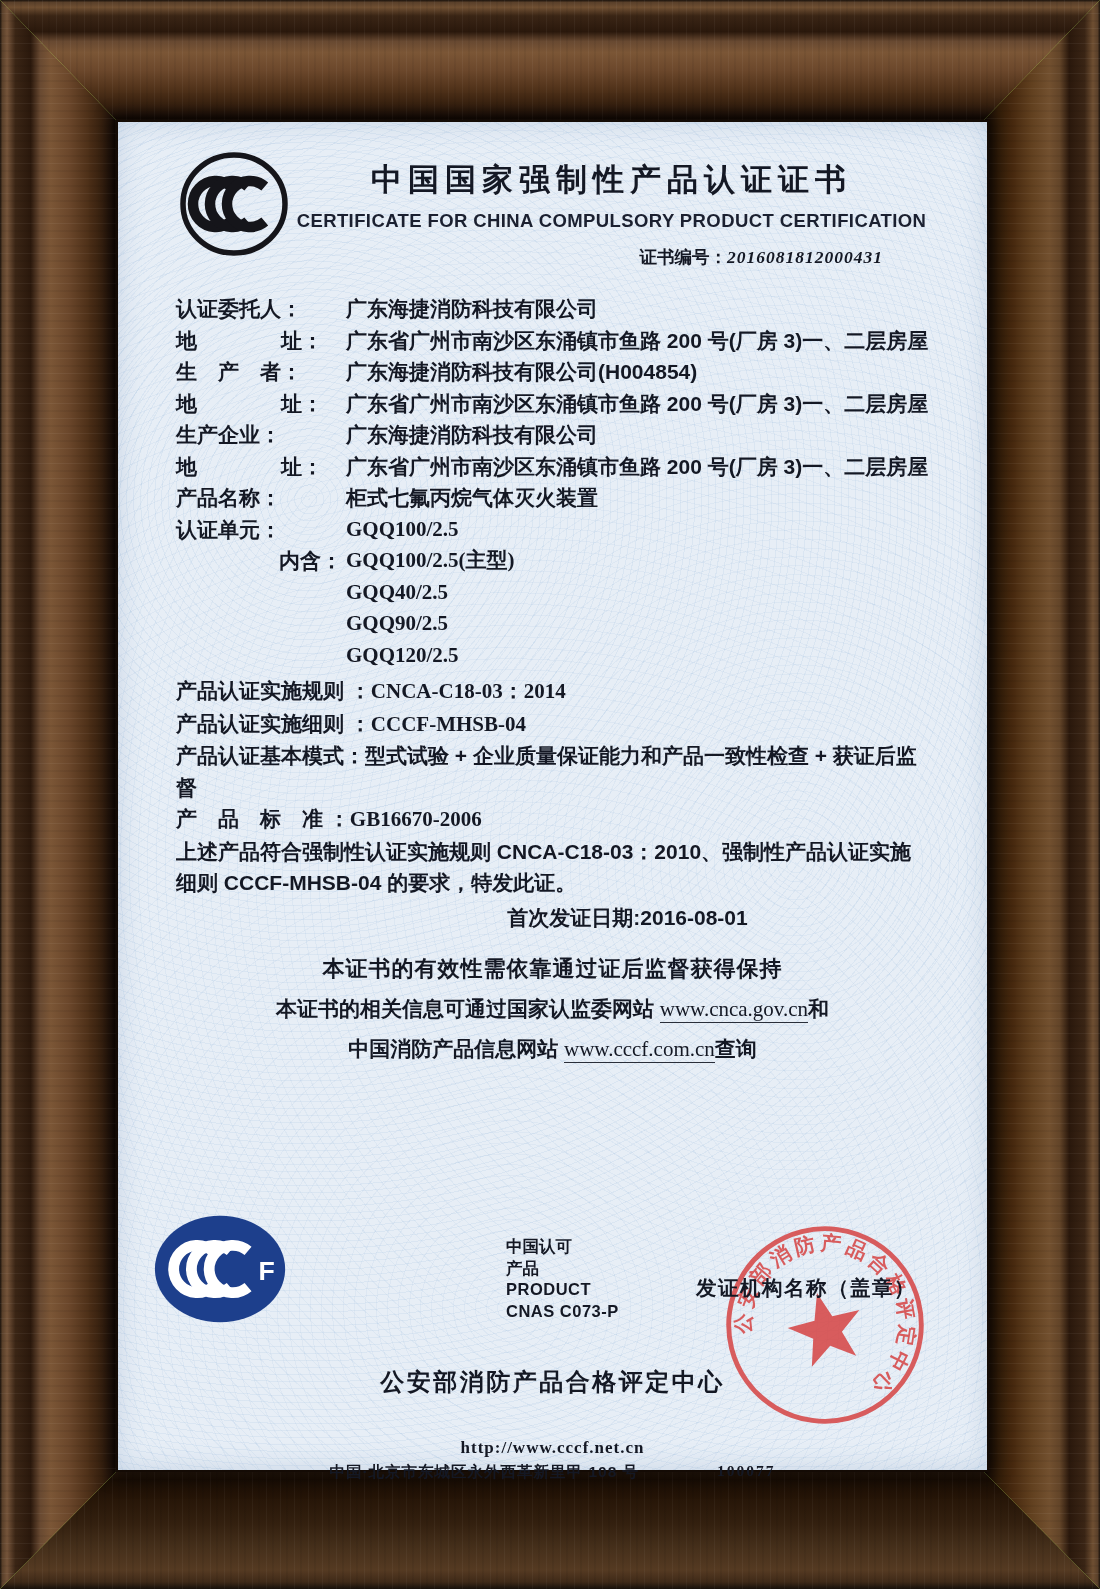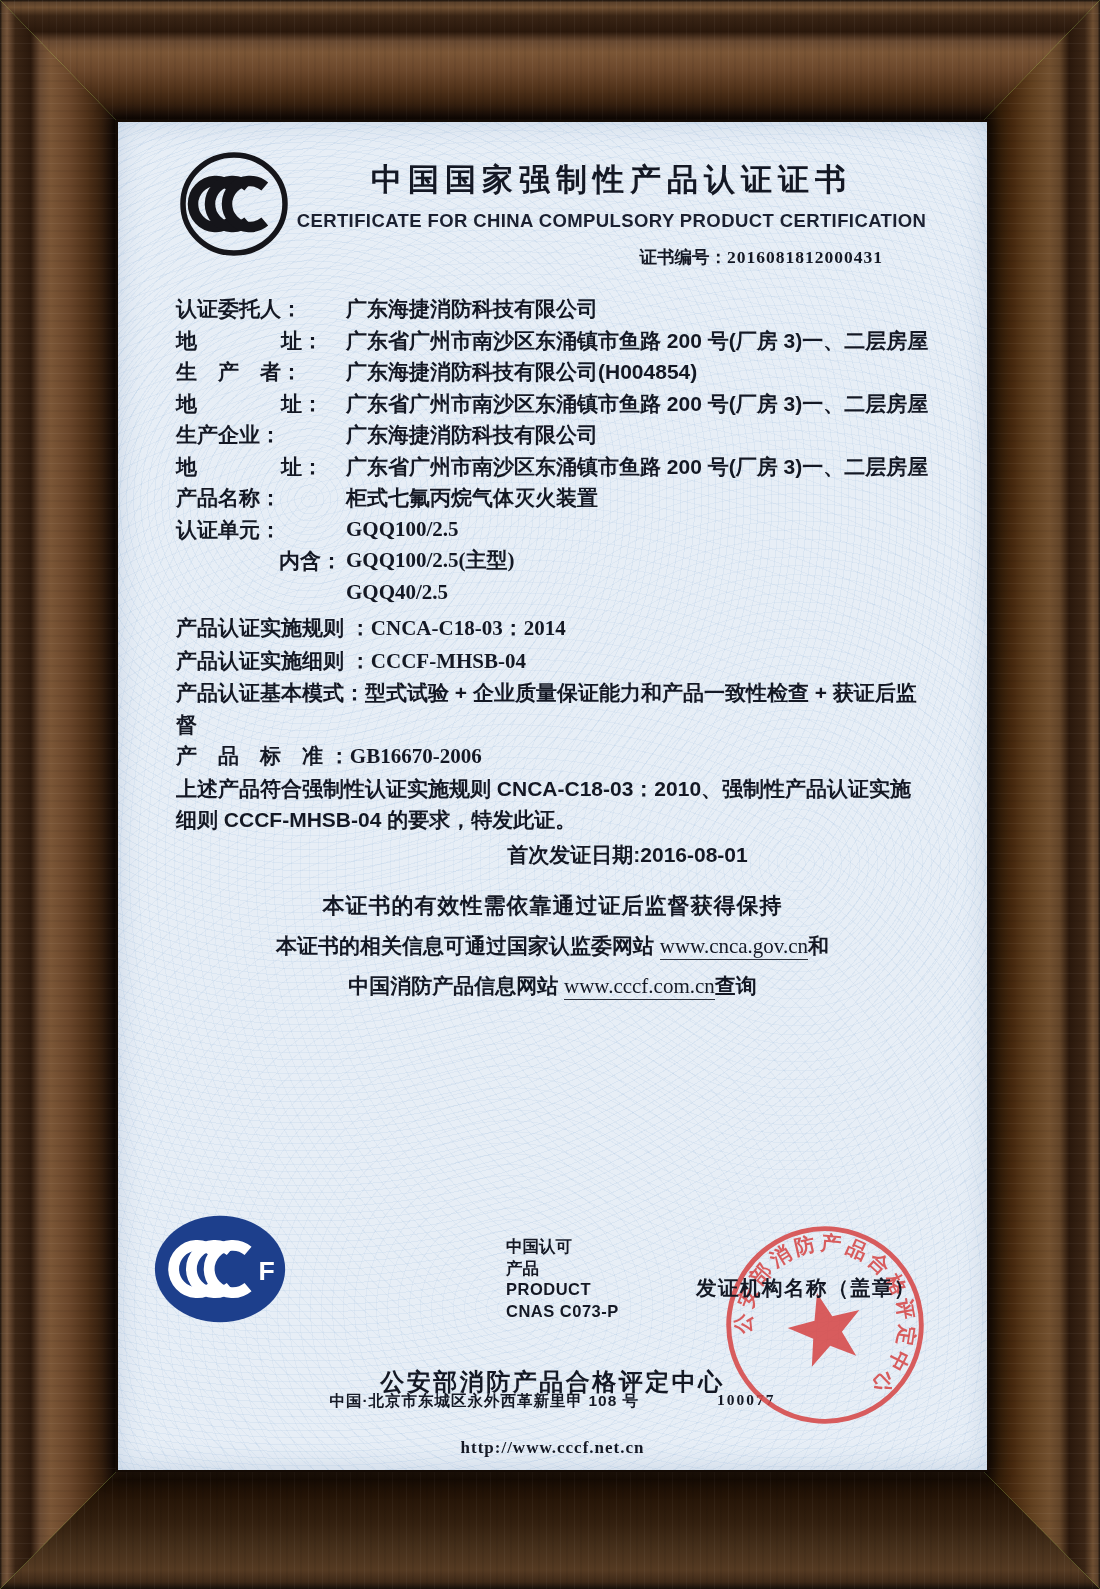--- a/index.html
+++ b/index.html
@@ -49,21 +49,21 @@
       repeating-radial-gradient(circle at 45% 88%, rgba(140,175,215,.11) 0 1px, transparent 1px 11px);
     box-shadow: 0 0 0 2px #140b05, 0 0 16px 5px rgba(0,0,0,.55), inset 0 0 26px rgba(120,150,185,.30);
   }
   
   .header { display:flex; align-items:flex-start; padding-top:26px; }
   .logo-ccc { width:118px; flex:0 0 auto; }
   .title-wrap { flex:1 1 auto; text-align:center; padding-top:12px; }
   .cert-title { font-size:31px; font-weight:700; letter-spacing:6px; line-height:40px; }
   .cert-subtitle { margin-top:9px; font-size:18.5px; font-weight:600; letter-spacing:.4px; line-height:24px; color:#1b2030; }
   .cert-no-line { margin-top:12px; margin-right:46px; text-align:right; font-size:17.5px; font-weight:700; }
-  .cert-no-line .num { font-family:"Liberation Serif", serif; font-weight:600; letter-spacing:1px; }
+  .cert-no-line .num { font-family:"Liberation Serif", serif; font-weight:600; letter-spacing:1px;font-style:italic; }
   
   .fields { margin-top:24px; }
   .frow { display:flex; line-height:31.5px; font-size:21px; }
   .frow .flabel { flex:0 0 170px; font-weight:700; white-space:pre; }
   .frow .flabel.right { text-align:right; padding-right:4px; box-sizing:border-box; }
   .frow .fvalue { flex:1 1 auto; font-weight:700; }
   .latinish { font-family:"Liberation Serif", serif; }
   
   .rules { margin-top:4px; }
   .rules p { margin:0; font-size:21px; line-height:31.5px; }
@@ -79,21 +79,21 @@
   .notes .n2, .notes .n3 { font-size:21px; font-weight:700; line-height:40px; }
   .url { font-family:"Liberation Serif", serif; font-weight:500; border-bottom:1.5px solid #2a2f3a; padding-bottom:1px; }
   
   .cccf-logo { position:absolute; left:30px; top:1086px; }
   .cnas-logo { position:absolute; left:192px; top:1074px; }
   .accred { position:absolute; left:388px; top:1114px; font-size:16.5px; font-weight:700; line-height:21.5px; }
   .accred .en { letter-spacing:.5px; }
   .issuer-label { position:absolute; left:578px; top:1152px; font-size:20.5px; font-weight:700; letter-spacing:1.5px; z-index:3; }
   .stamp { position:absolute; left:600px; top:1096px; width:214px; height:214px; z-index:2; opacity:.88; }
   .org-name { position:absolute; left:0; right:0; top:1244px; text-align:center; font-size:24px; font-weight:700; letter-spacing:2.5px; }
-  .org-addr { position:absolute; left:0; right:0; top:1269px; display:flex; justify-content:center; gap:78px; font-size:15.5px; font-weight:700; letter-spacing:1px; }
+  .org-addr { position:absolute; left:0; right:0; top:1340px; display:flex; justify-content:center; gap:78px; font-size:15.5px; font-weight:700; letter-spacing:1px; }
   .org-addr .post { font-family:"Liberation Serif", serif; font-weight:600; letter-spacing:2px; }
   .org-site { position:absolute; left:0; right:0; top:1316px; text-align:center; font-family:"Liberation Serif", serif; font-size:17px; font-weight:700; letter-spacing:1px; }
 </style>
 </head>
 <body>
 
 <div class="scene">
 
   <div class="frame-piece frame-top"></div>
   <div class="frame-piece frame-bottom"></div>
@@ -159,23 +159,25 @@
       </div>
       <div class="frow">
         <span class="flabel"></span>
         <span class="fvalue latinish">GQQ40/2.5</span>
       </div>
       <div class="frow">
         <span class="flabel"></span>
       </div>
       <div class="frow">
         <span class="flabel"></span>
-      </div>
-      <div class="frow">
-        <span class="flabel"></span>
+        <span class="fvalue latinish">GQQ90/2.5</span>
+      </div>
+      <div class="frow">
+        <span class="flabel"></span>
+        <span class="fvalue latinish">GQQ120/2.5</span>
       </div>
     </div>
 
     <div class="rules">
       <p><span class="rlabel">产品认证实施规则 ：</span><span class="rvalue latinish">CNCA-C18-03：2014</span></p>
       <p><span class="rlabel">产品认证实施细则 ：</span><span class="rvalue latinish">CCCF-MHSB-04</span></p>
       <p><span class="rlabel">产品认证基本模式：</span><span class="rvalue">型式试验 + 企业质量保证能力和产品一致性检查 + 获证后监督</span></p>
       <p><span class="rlabel">产　品　标　准 ：</span><span class="rvalue latinish">GB16670-2006</span></p>
       <p class="statement">上述产品符合强制性认证实施规则 CNCA-C18-03：2010、强制性产品认证实施细则 CCCF-MHSB-04 的要求，特发此证。</p>
     </div>

